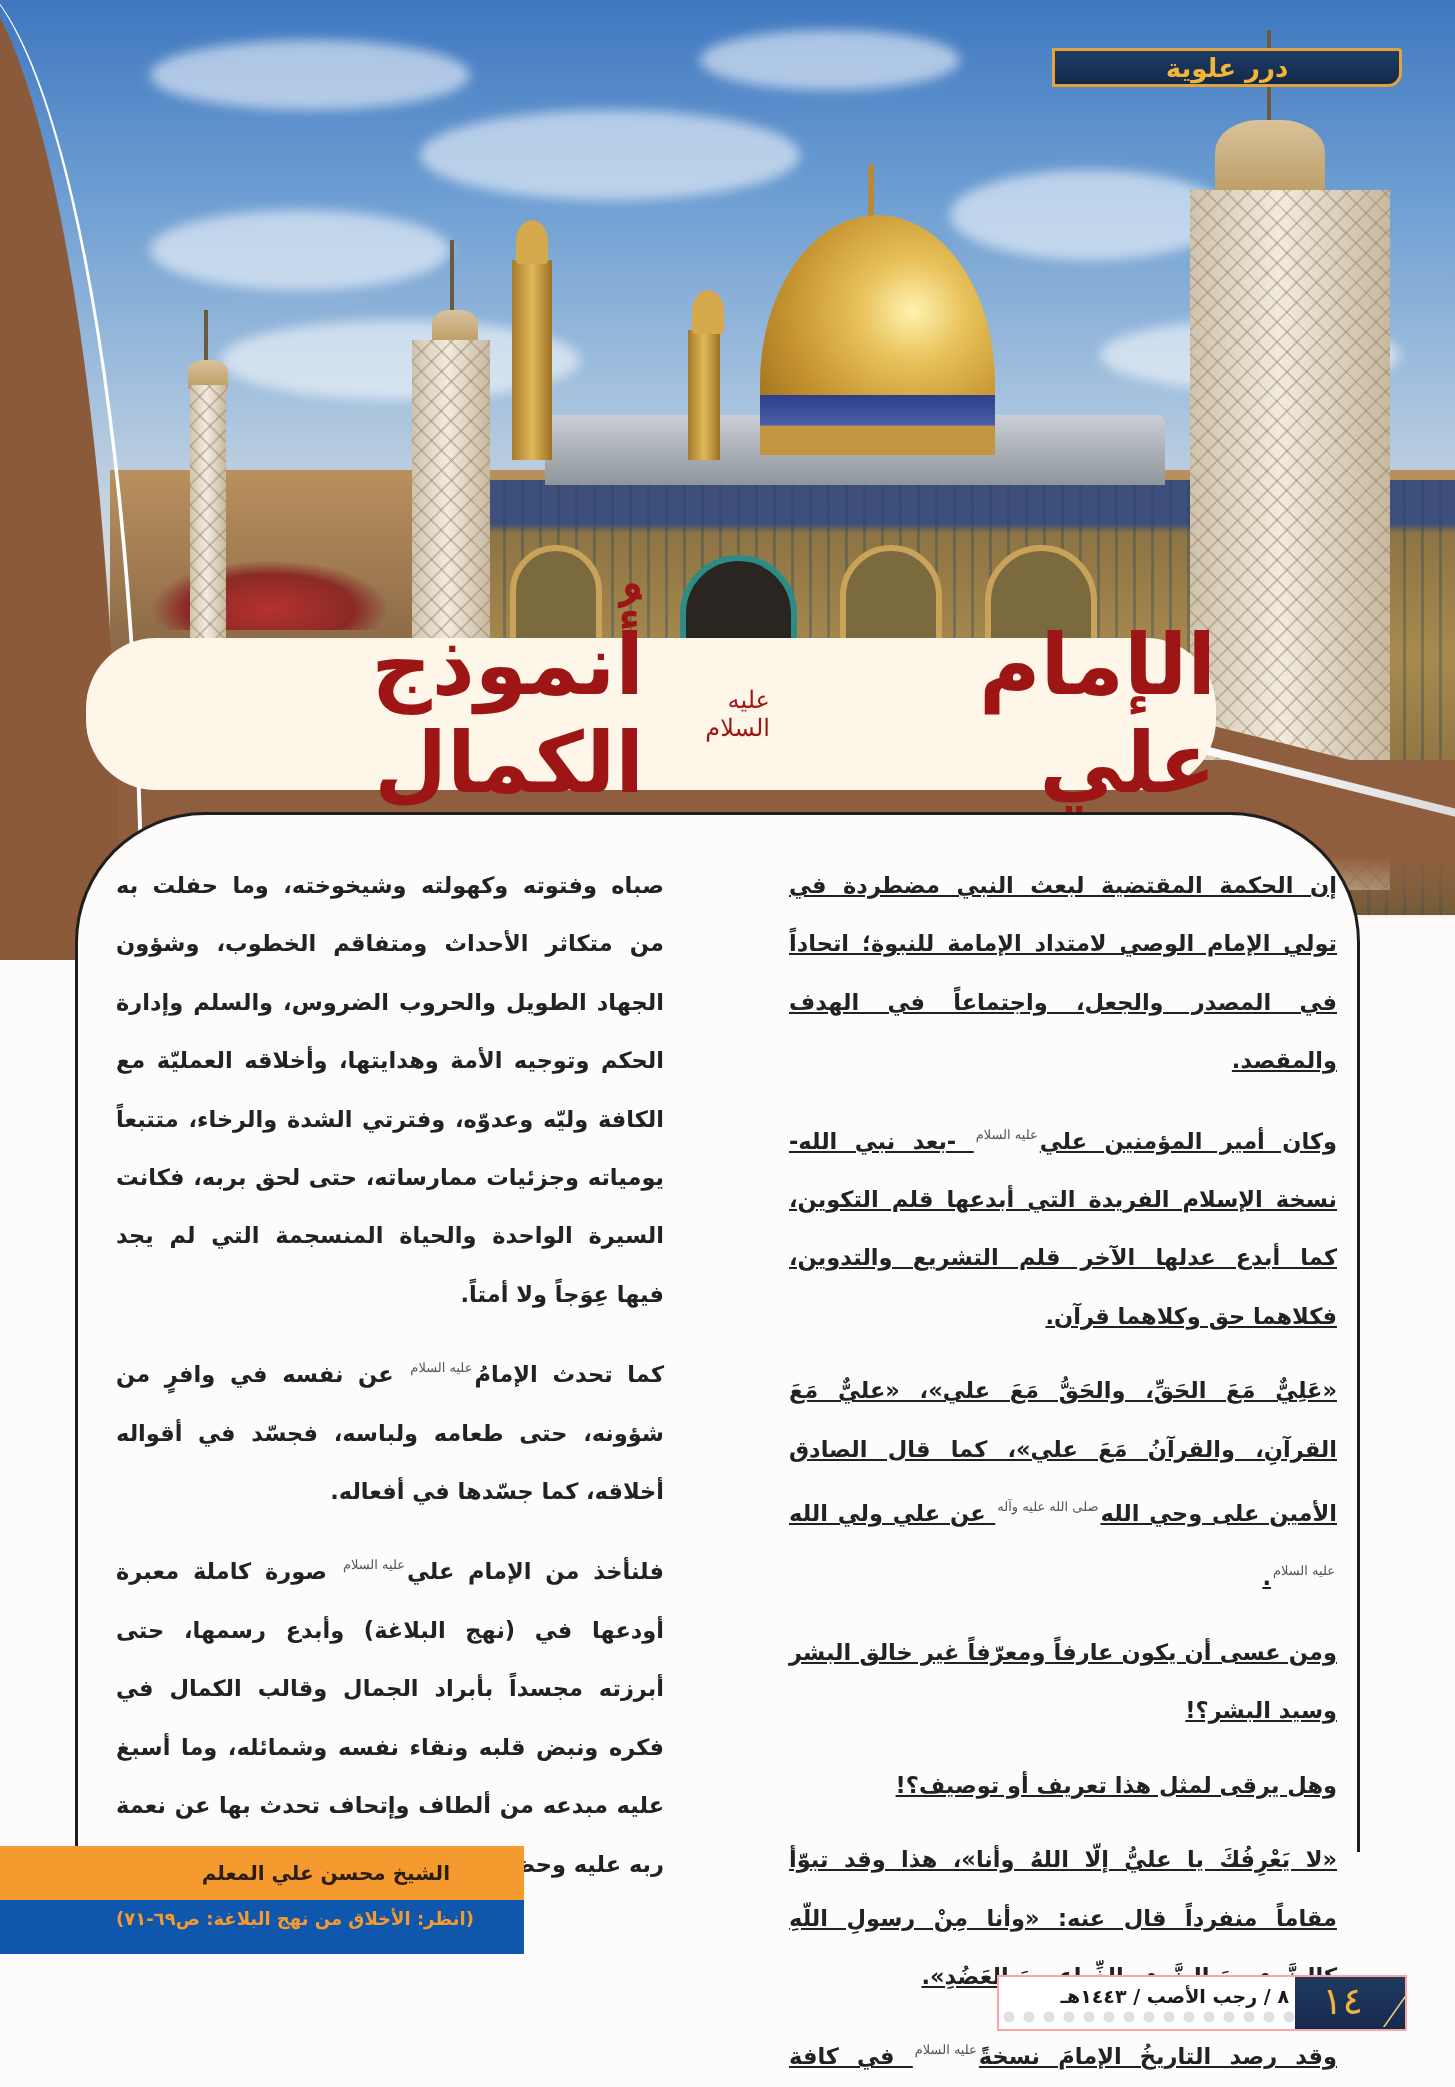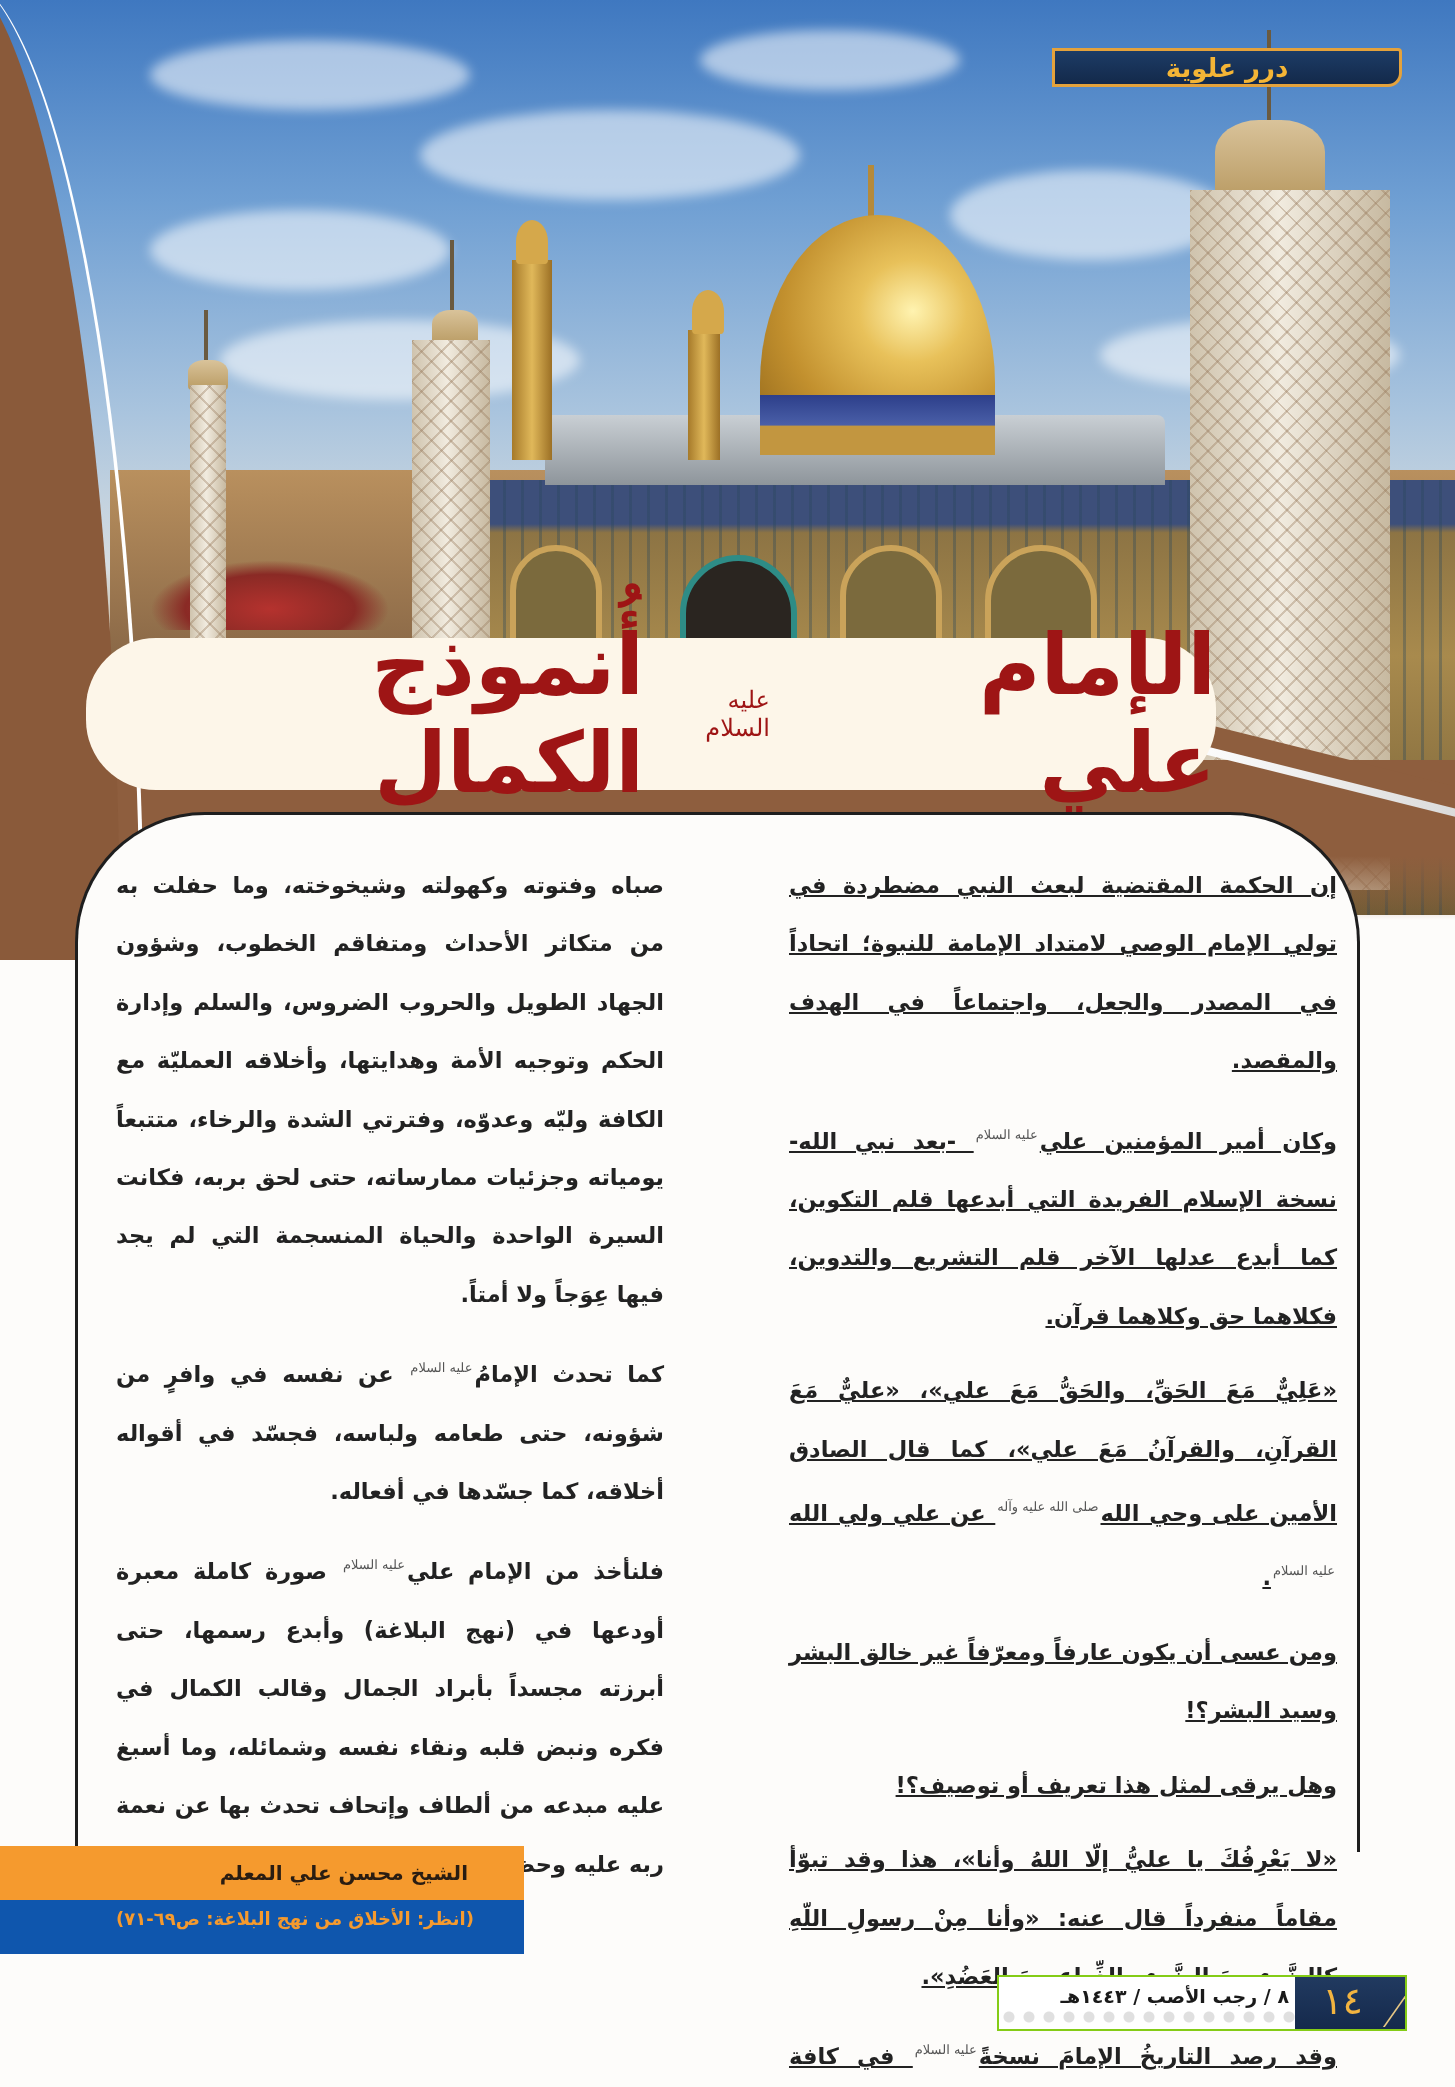--- a/index.html
+++ b/index.html
@@ -108,35 +108,35 @@
   .col-right { left: 773px; top: 840px; width: 580px; text-decoration: underline; }
   .col-left { left: 100px; top: 840px; width: 580px; }
   .saw {
     font-family: "DejaVu Serif", serif; font-weight: normal; font-size: 13px; color: #555;
     display: inline-block; vertical-align: 10px; margin: 0 2px;
   }
 
   
   .author-bar {
     position: absolute; left: 0; top: 1846px; width: 524px; height: 54px;
-    background: #f59a2e; direction: rtl; box-sizing: border-box; padding-right: 56px;
+    background: #f59a2e; direction: rtl; box-sizing: border-box; padding-right: 74px;
     display: flex; align-items: center;
   }
   .author-bar span { font-weight: bold; font-size: 20px; color: #2a1d12; }
   .ref-bar {
     position: absolute; left: 0; top: 1900px; width: 524px; height: 54px;
     background: #0f56ad; direction: rtl; box-sizing: border-box; padding-right: 50px;
     display: flex; align-items: flex-start; padding-top: 8px;
   }
   .ref-bar span { font-weight: bold; font-size: 18px; color: #f59a2e; }
 
   
   .page-footer {
     position: absolute; left: 997px; top: 1975px; width: 410px; height: 56px;
-    border: 2px solid #84cc16; background: #ffffff; box-sizing: border-box; overflow: hidden;
+    border: 2px solid #fca5a5; background: #ffffff; box-sizing: border-box; overflow: hidden;
   }
   .page-footer .dots {
     position: absolute; left: 0; right: 0; bottom: 4px; height: 16px;
     background: radial-gradient(circle, #dcdcdc 5px, transparent 6px) 0 0 / 20px 16px repeat-x;
     opacity: 0.9;
   }
   .page-footer .date {
     position: absolute; left: 40px; top: 8px; width: 250px; direction: rtl; text-align: right;
     font-weight: bold; font-size: 19px; color: #1a1a1a;
   }

